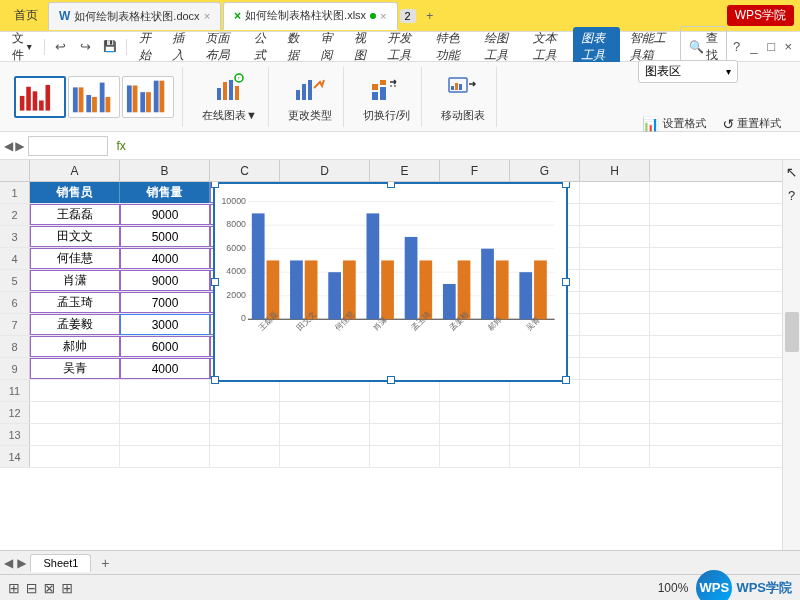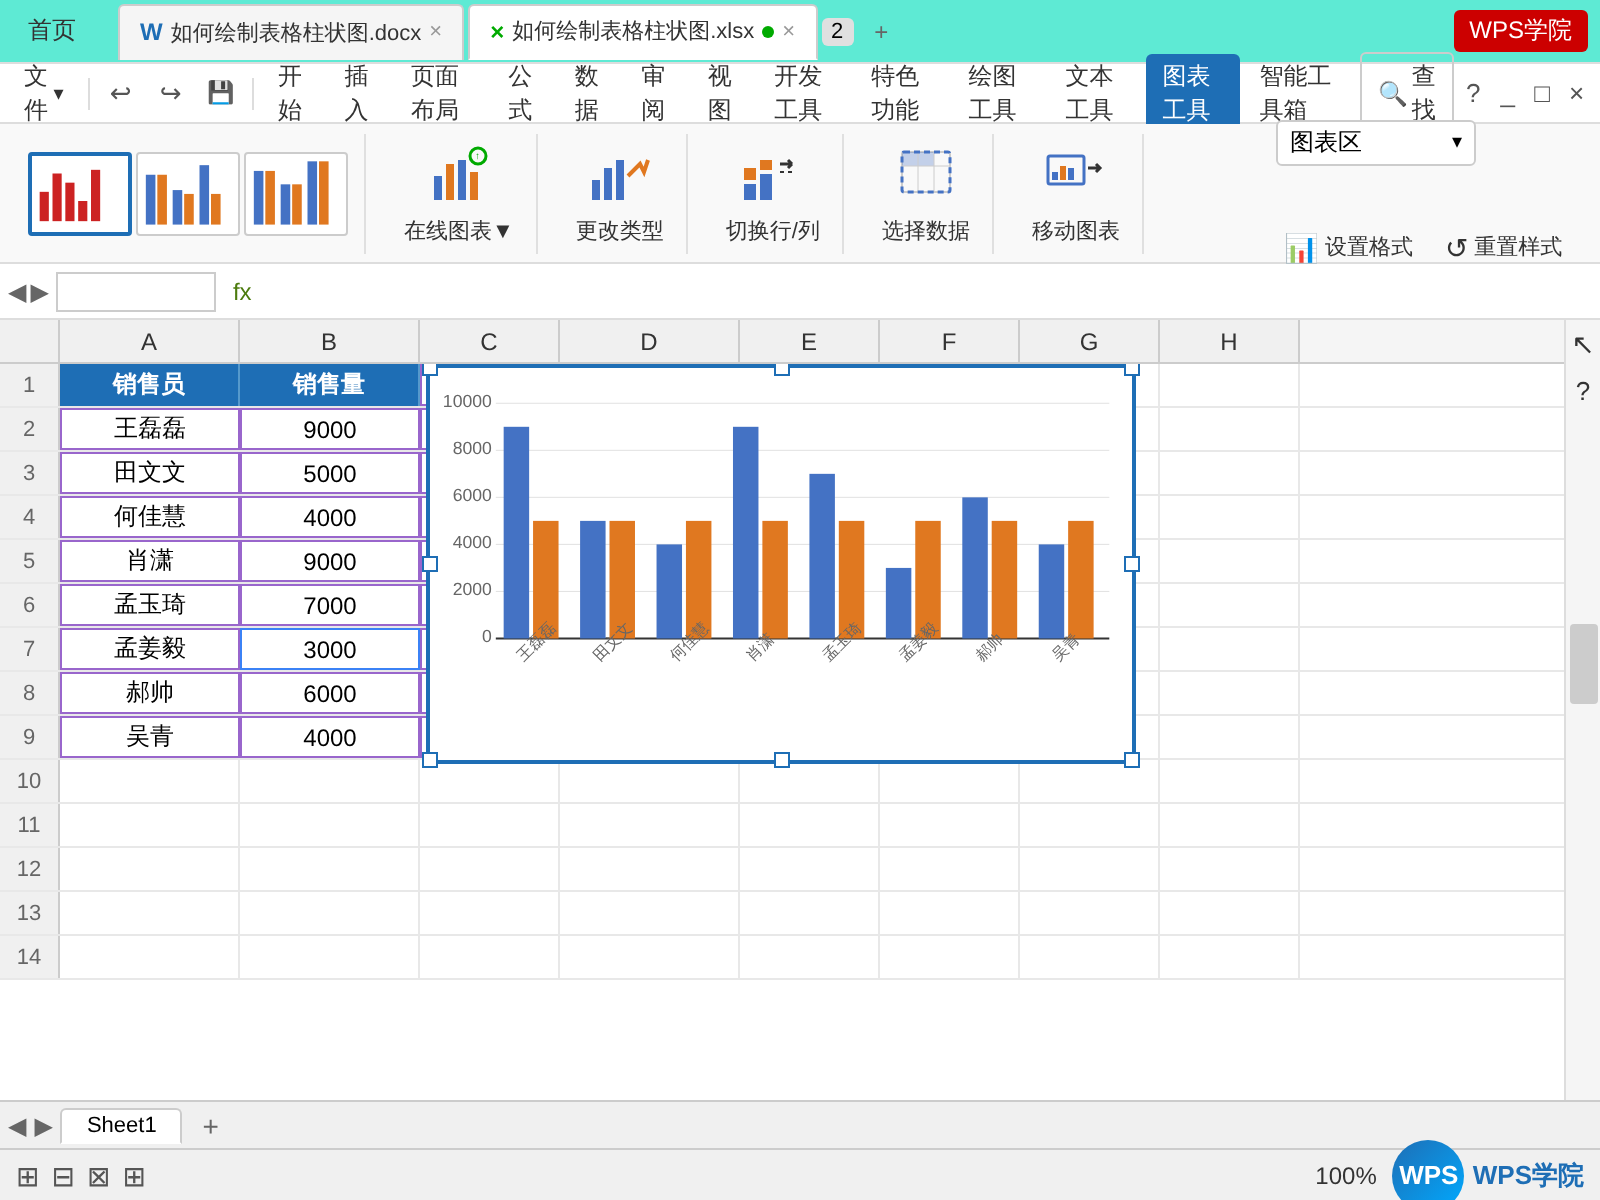--- a/index.html
+++ b/index.html
@@ -1,32 +1,32 @@
 <!DOCTYPE html>
 <html><head>
   <meta charset="utf-8">
   <style>
     * { margin: 0; padding: 0; box-sizing: border-box; }
     body { font-family: 'Microsoft YaHei', SimHei, sans-serif; font-size: 12px; background: #f0f0f0; width: 800px; height: 600px; overflow: hidden; }
 
     
-    .title-bar { display: flex; align-items: center; background: #5eead4; height: 32px; border-bottom: 1px solid #ddd; padding: 0 6px; gap: 13px; }
+    .title-bar { display: flex; align-items: center; background: #fde047; height: 32px; border-bottom: 1px solid #ddd; padding: 0 6px; gap: 2px; }
     .title-bar-tabs { display: flex; align-items: center; flex: 1; gap: 2px; }
     .tab-item { display: flex; align-items: center; height: 28px; padding: 0 10px; font-size: 12px; border: 1px solid #ccc; border-bottom: none; background: #f5f5f5; color: #333; cursor: pointer; gap: 4px; border-radius: 3px 3px 0 0; }
     .tab-item.active { background: #fff; border-bottom: 1px solid #fff; z-index: 1; }
     .tab-dot { width: 6px; height: 6px; border-radius: 50%; background: #ff6600; display: inline-block; }
     .tab-dot-green { background: #00aa00; }
     .tab-plus { width: 24px; height: 24px; display: flex; align-items: center; justify-content: center; color: #666; cursor: pointer; }
     .tab-num { background: #e0e0e0; border-radius: 3px; padding: 1px 5px; font-size: 11px; }
     .wps-btn { background: #cc0000; color: white; padding: 2px 8px; border-radius: 3px; font-size: 12px; cursor: pointer; }
     .home-btn { color: #333; padding: 2px 8px; cursor: pointer; font-size: 12px; }
 
     
     .menu-bar { display: flex; align-items: center; background: #fff; height: 30px; border-bottom: 1px solid #ddd; padding: 0 4px; gap: 2px; }
-    .menu-item { padding: 3px 8px; font-size: 12px; color: #333; cursor: pointer; border-radius: 3px; }
+    .menu-item { padding: 3px 8px; font-size: 12px; color: #333; cursor: pointer; border-radius: 3px; font-style: italic; }
     .menu-separator { width: 1px; height: 16px; background: #ddd; margin: 0 2px; }
     .file-btn { display: flex; align-items: center; gap: 2px; padding: 3px 8px; cursor: pointer; color: #333; font-size: 12px; }
     .undo-btns { display: flex; align-items: center; gap: 1px; }
     .undo-btn { width: 24px; height: 24px; display: flex; align-items: center; justify-content: center; cursor: pointer; color: #555; font-size: 13px; }
     .search-btn { display: flex; align-items: center; gap: 2px; padding: 3px 8px; cursor: pointer; color: #333; font-size: 12px; border: 1px solid #ccc; border-radius: 3px; }
 
     
     .toolbar { display: flex; align-items: center; background: #f9f9f9; height: 70px; border-bottom: 1px solid #ddd; padding: 4px 8px; gap: 8px; }
     .toolbar-group { display: flex; flex-direction: column; align-items: center; gap: 2px; padding: 0 6px; border-right: 1px solid #e0e0e0; height: 60px; justify-content: center; }
     .toolbar-group:last-child { border-right: none; }
@@ -210,36 +210,20 @@
             <rect x="10" y="15" width="6" height="13" fill="#4472c4"></rect>
             <rect x="10" y="8" width="6" height="5" fill="#e07820"></rect>
             <path d="M20 10 L26 10 M26 10 L24 8 M26 10 L24 12" stroke="#333" stroke-width="1.5" fill="none"></path>
             <path d="M20 14 L26 14" stroke="#333" stroke-width="1" fill="none" stroke-dasharray="2,2"></path>
           </svg>
         </div>
         <span class="btn-label">切换行/列</span>
       </div>
     </div>
 
-    <div class="toolbar-group">
-      <div class="toolbar-icon-btn">
-        <div class="icon-area">
-          <svg width="32" height="32" viewBox="0 0 32 32">
-            <rect x="4" y="4" width="24" height="20" rx="1" fill="none" stroke="#ccc" stroke-width="1"></rect>
-            <rect x="4" y="4" width="8" height="7" fill="#4472c4" opacity="0.3"></rect>
-            <rect x="12" y="4" width="8" height="7" fill="#4472c4" opacity="0.3"></rect>
-            <line x1="4" y1="11" x2="28" y2="11" stroke="#ccc" stroke-width="0.5"></line>
-            <line x1="12" y1="4" x2="12" y2="24" stroke="#ccc" stroke-width="0.5"></line>
-            <line x1="20" y1="4" x2="20" y2="24" stroke="#ccc" stroke-width="0.5"></line>
-            <rect x="4" y="4" width="24" height="20" rx="1" fill="none" stroke="#4472c4" stroke-width="1.5" stroke-dasharray="3,2"></rect>
-          </svg>
-        </div>
-        <span class="btn-label">选择数据</span>
-      </div>
-    </div>
 
     <div class="toolbar-group">
       <div class="toolbar-icon-btn">
         <div class="icon-area">
           <svg width="32" height="32" viewBox="0 0 32 32">
             <rect x="2" y="6" width="18" height="14" rx="1" fill="none" stroke="#4472c4" stroke-width="1.5"></rect>
             <rect x="4" y="14" width="3" height="4" fill="#4472c4"></rect>
             <rect x="8" y="11" width="3" height="7" fill="#e07820"></rect>
             <rect x="12" y="12" width="3" height="6" fill="#4472c4"></rect>
             <path d="M22 12 L28 12 M26 10 L28 12 L26 14" stroke="#333" stroke-width="1.5" fill="none"></path>
@@ -397,31 +381,20 @@
         <div class="cell col-b" style="border:1px solid #9966cc;">4000</div>
         <div class="cell col-c" style="border:1px solid #9966cc;">5000</div>
         <div class="cell col-d"></div>
         <div class="cell col-e"></div>
         <div class="cell col-f"></div>
         <div class="cell col-g"></div>
         <div class="cell col-h"></div>
       </div>
 
       <div class="grid-row">
-        <div class="row-num">10</div>
-        <div class="cell col-a"></div>
-        <div class="cell col-b"></div>
-        <div class="cell col-c"></div>
-        <div class="cell col-d"></div>
-        <div class="cell col-e"></div>
-        <div class="cell col-f"></div>
-        <div class="cell col-g"></div>
-        <div class="cell col-h"></div>
-      </div>
-      <div class="grid-row">
         <div class="row-num">11</div>
         <div class="cell col-a"></div>
           <div class="cell col-b"></div>
           <div class="cell col-c"></div>
           <div class="cell col-d"></div>
           <div class="cell col-e"></div>
           <div class="cell col-f"></div>
           <div class="cell col-g"></div>
           <div class="cell col-h"></div>
       </div>

